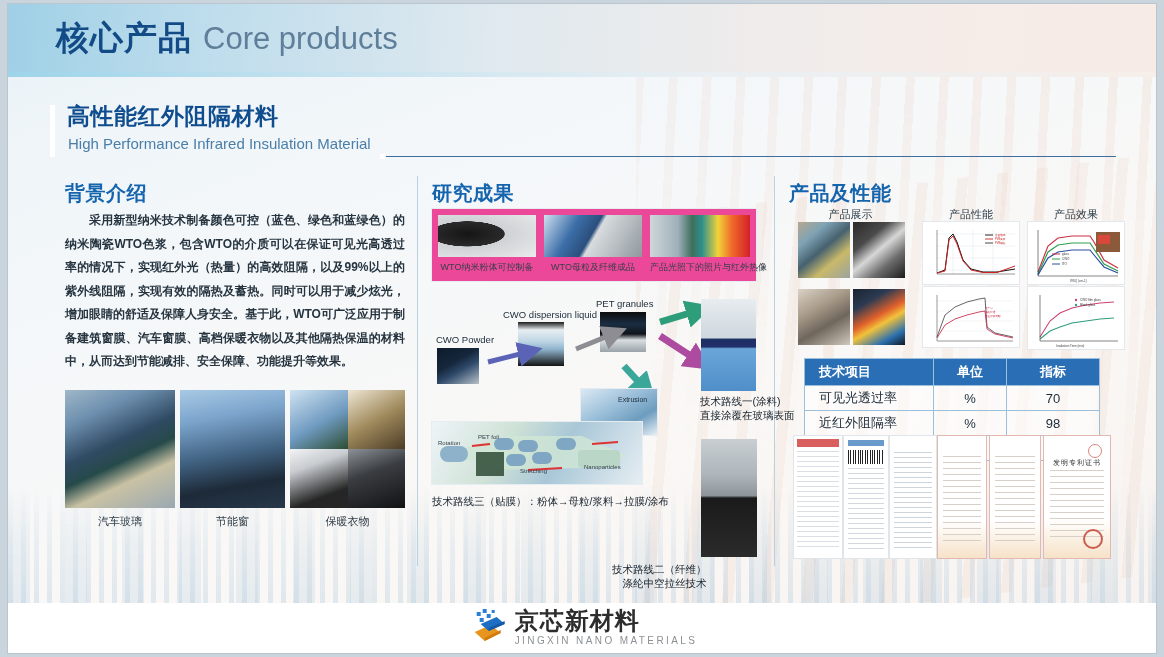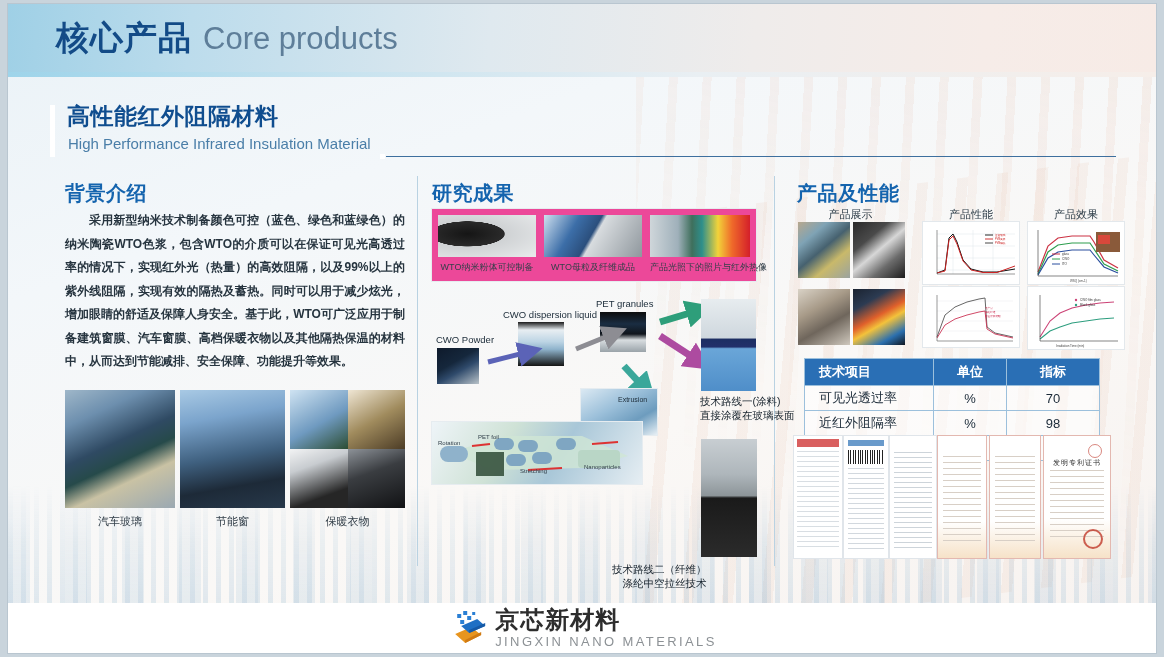--- a/index.html
+++ b/index.html
@@ -153,21 +153,21 @@
   
   .footer{
     position:absolute;left:0;bottom:0;width:1148px;height:50px;background:#ffffff;
   }
   .logo-wrap{
     position:absolute;left:50%;transform:translateX(-50%);top:5px;
     display:flex;align-items:center;
   }
   .logo-mark{width:40px;height:38px;margin-right:8px;}
   .logo-cn{font-size:24px;font-weight:700;color:#2d2d2d;letter-spacing:1px;line-height:24px;}
-  .logo-en{font-size:13px;color:#8c9195;letter-spacing:2.4px;margin-top:2px;}
+  .logo-en{font-size:10px;color:#8c9195;letter-spacing:2.4px;margin-top:2px;}
   .tiny{position:absolute;font-size:9.5px;color:#20303d;white-space:nowrap;}
   .tiny-b{position:absolute;font-size:10.5px;color:#16222c;white-space:nowrap;line-height:14px;}
 </style>
 </head>
 <body>
 
 <div class="slide">
   <div class="bg-base"></div>
   <div class="bg-columns"></div>
   <div class="bg-columns2"></div>
@@ -273,28 +273,29 @@
       <path d="M40 24 L58 22" stroke="#d33" stroke-width="2"></path>
       <path d="M96 48 L130 46" stroke="#d33" stroke-width="2"></path>
       <path d="M160 22 L186 20" stroke="#d33" stroke-width="2"></path>
       <rect x="44" y="30" width="28" height="24" fill="#2e4a35" opacity=".85"></rect>
     </svg>
     <div class="tiny" style="left:6px;top:18px;font-size:6px;color:#33404b;">Rotation</div>
     <div class="tiny" style="left:46px;top:12px;font-size:6px;color:#33404b;">PET foil</div>
     <div class="tiny" style="left:88px;top:46px;font-size:6px;color:#33404b;">Stretching</div>
     <div class="tiny" style="left:152px;top:42px;font-size:6px;color:#33404b;">Nanoparticles</div>
   </div>
+  <div class="tiny-b" style="left:424px;top:490px;">技术路线三（贴膜）：粉体→母粒/浆料→拉膜/涂布</div>
 
   <div class="photo ph-fib" style="left:693px;top:435px;width:56px;height:118px;"></div>
   <div class="tiny-b" style="left:604px;top:524px;text-align:right;margin-top:34px;">
     <div>技术路线二（纤维）</div>
     <div>涤纶中空拉丝技术</div>
   </div>
 
-  <div class="col-h" style="left:781px;top:176px;margin-left:8px;">产品及性能</div>
+  <div class="col-h" style="left:781px;top:176px;">产品及性能</div>
   <div class="cap" style="left:790px;top:203px;width:105px;font-size:11px;color:#2a3a46;">产品展示</div>
   <div class="cap" style="left:915px;top:203px;width:96px;font-size:11px;color:#2a3a46;">产品性能</div>
   <div class="cap" style="left:1020px;top:203px;width:96px;font-size:11px;color:#2a3a46;">产品效果</div>
 
   <div class="photo ph-prod1" style="left:790px;top:218px;width:52px;height:56px;"></div>
   <div class="photo ph-prod2" style="left:845px;top:218px;width:52px;height:56px;"></div>
   <div class="photo ph-prod3" style="left:790px;top:285px;width:52px;height:56px;"></div>
   <div class="photo ph-prod4" style="left:845px;top:285px;width:52px;height:56px;"></div>
 
   <div class="chartbox" style="left:915px;top:218px;width:96px;height:62px;">

